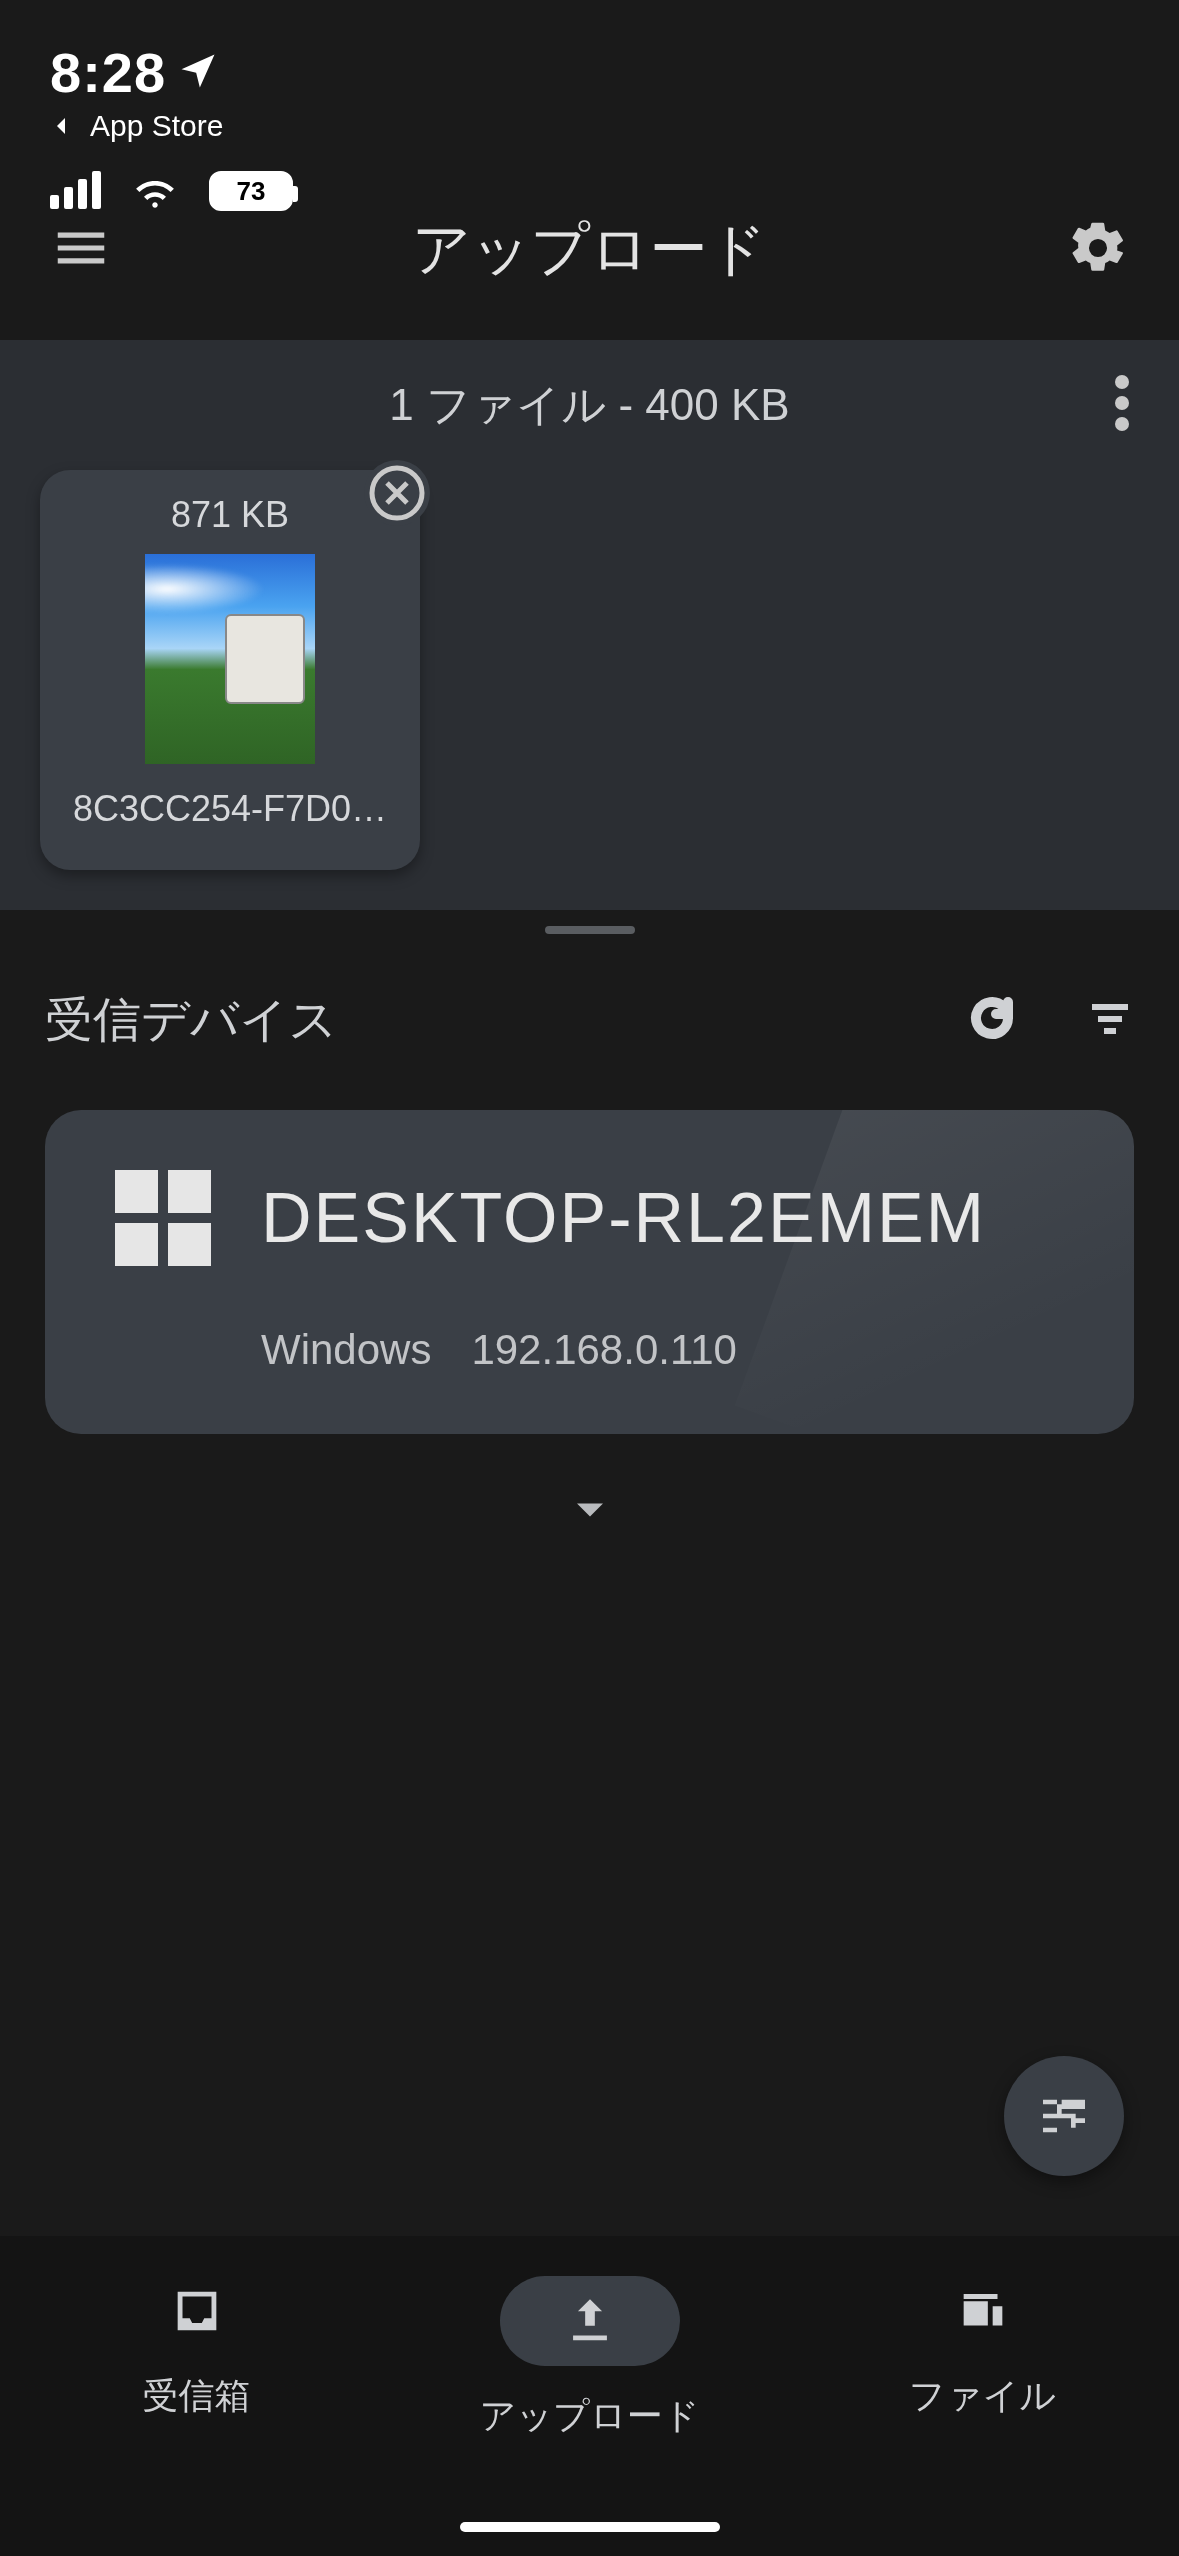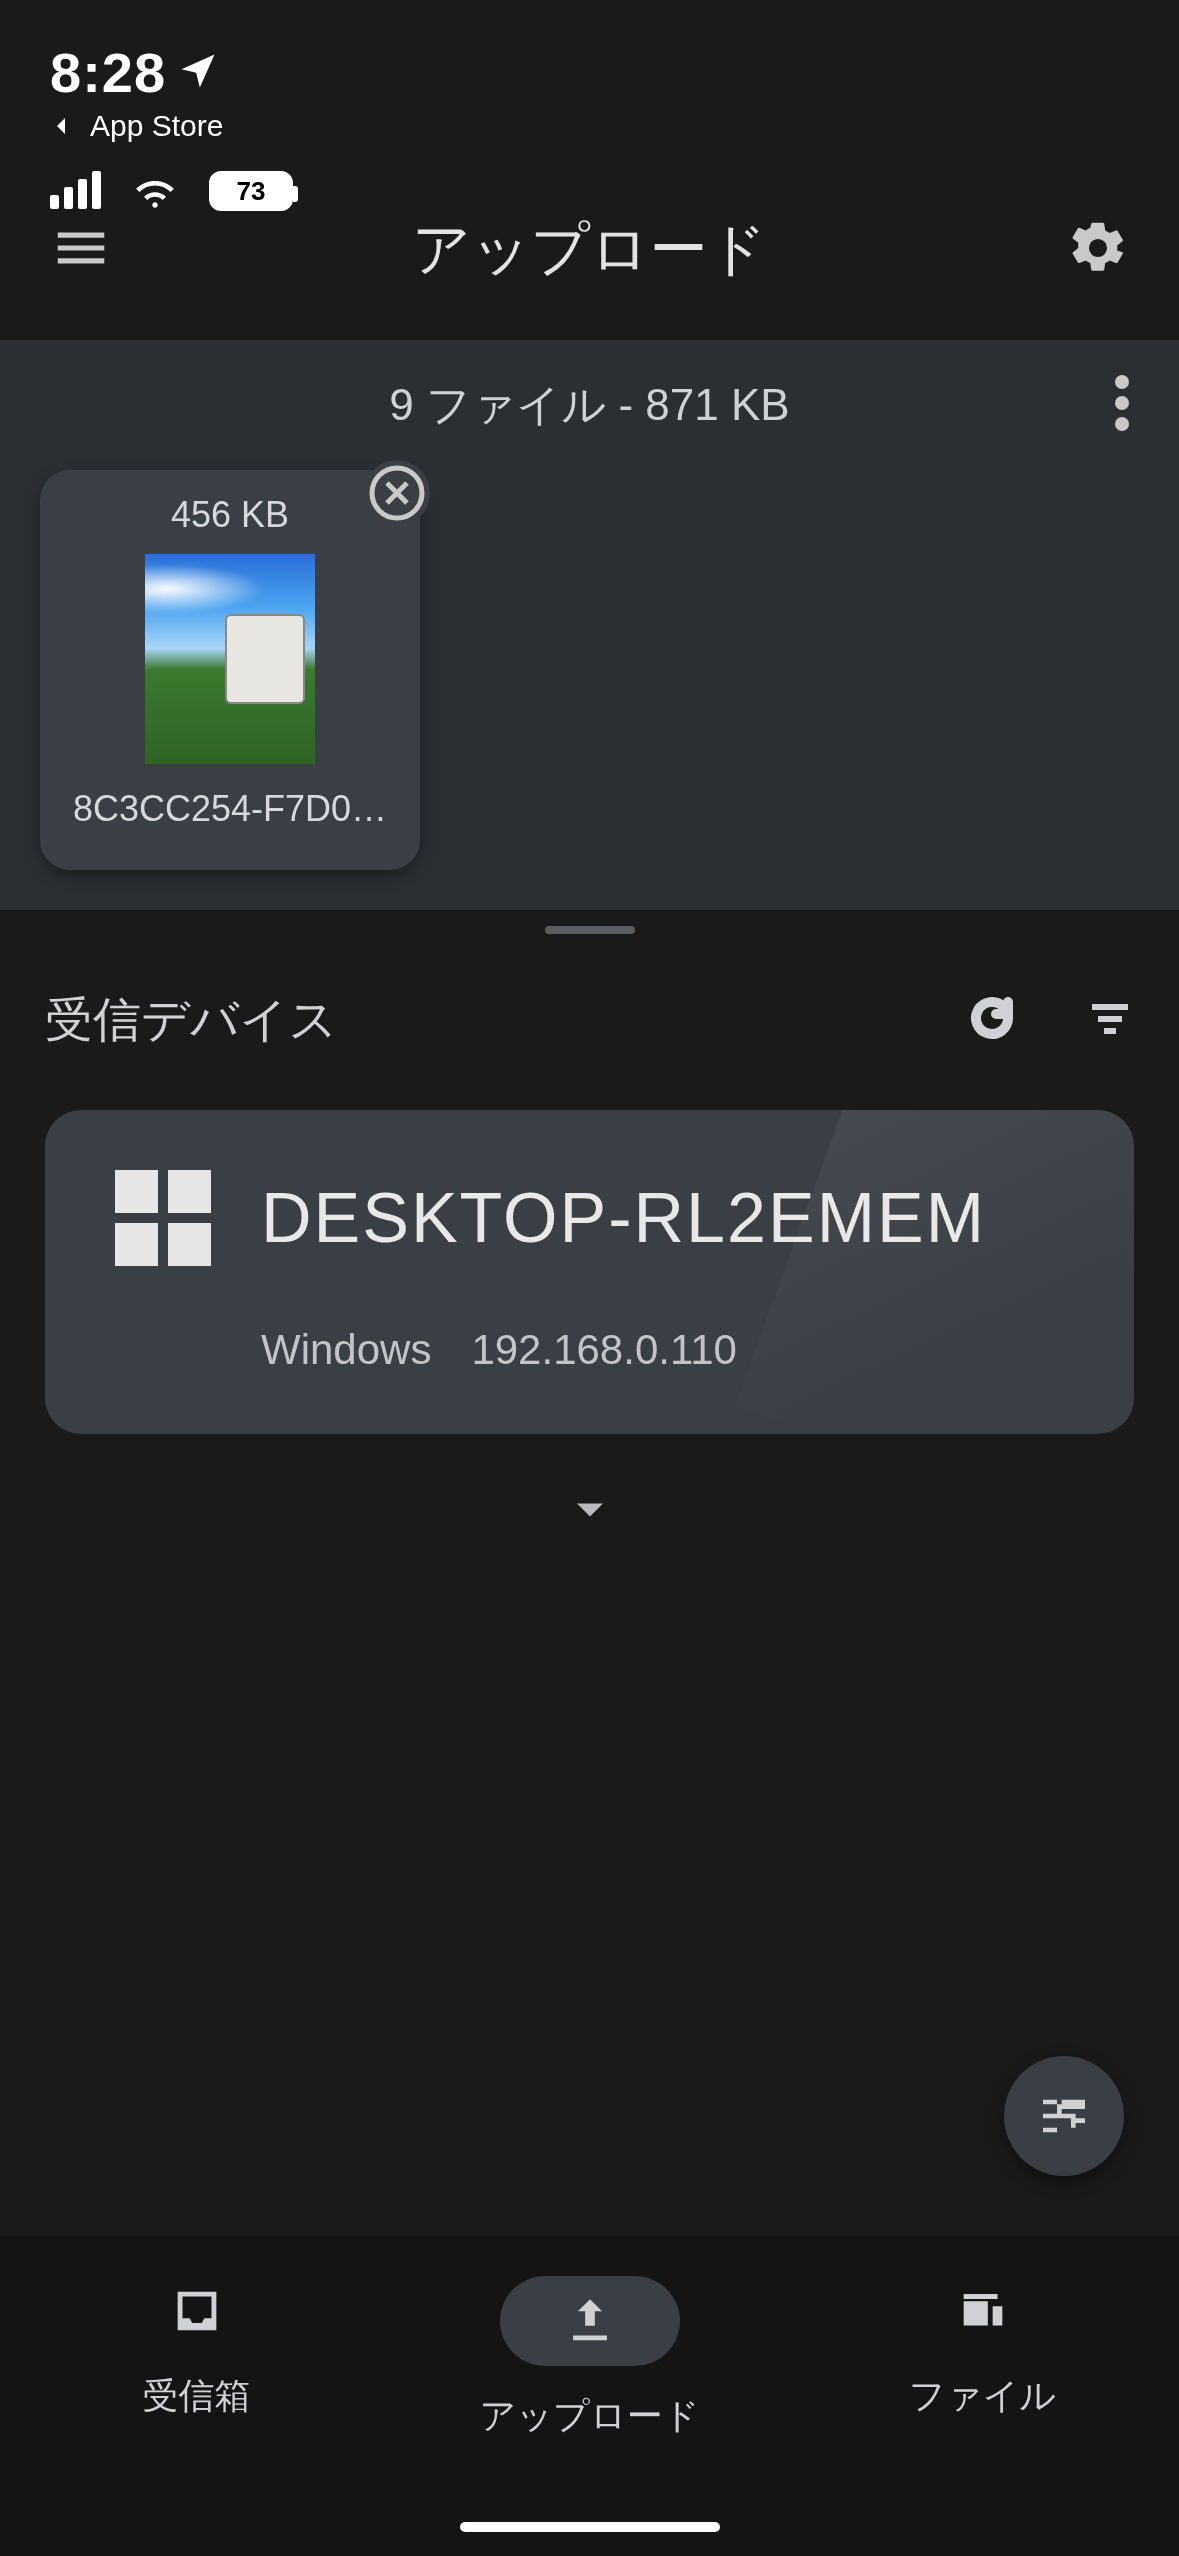--- a/index.html
+++ b/index.html
@@ -230,33 +230,33 @@
   <div class="app-title">アップロード</div>
   <div class="gear-btn">
     <svg viewBox="0 0 24 24">
         <path d="M19.4 13a7.5 7.5 0 0 0 .1-1 7.5 7.5 0 0 0-.1-1l2.1-1.6a.5.5 0 0 0 .1-.6l-2-3.4a.5.5 0 0 0-.6-.2l-2.5 1a7.6 7.6 0 0 0-1.7-1l-.4-2.6a.5.5 0 0 0-.5-.4h-4a.5.5 0 0 0-.5.4L9 4.2a7.6 7.6 0 0 0-1.7 1l-2.5-1a.5.5 0 0 0-.6.2l-2 3.4a.5.5 0 0 0 .1.6L4.4 10a7.5 7.5 0 0 0-.1 1 7.5 7.5 0 0 0 .1 1l-2.1 1.6a.5.5 0 0 0-.1.6l2 3.4a.5.5 0 0 0 .6.2l2.5-1a7.6 7.6 0 0 0 1.7 1l.4 2.6a.5.5 0 0 0 .5.4h4a.5.5 0 0 0 .5-.4l.4-2.6a7.6 7.6 0 0 0 1.7-1l2.5 1a.5.5 0 0 0 .6-.2l2-3.4a.5.5 0 0 0-.1-.6L19.4 13zM12 15.5A3.5 3.5 0 1 1 15.5 12 3.5 3.5 0 0 1 12 15.5z"></path>
       </svg>
   </div>
 </div>
 
 <div class="file-section">
   <div class="summary-row">
-    <span class="summary-text">9 ファイル - 871 KB</span>
+    <span class="summary-text">1 ファイル - 400 KB</span>
     <div class="more-btn">
       <svg viewBox="0 0 6 24">
           <circle cx="3" cy="3" r="3"></circle>
           <circle cx="3" cy="12" r="3"></circle>
           <circle cx="3" cy="21" r="3"></circle>
         </svg>
     </div>
   </div>
 
   <div class="card-row">
     <div class="file-card">
-      <div class="file-size">456 KB</div>
+      <div class="file-size">871 KB</div>
       <div class="thumb">
         <div class="cloud"></div>
         <div class="sign"></div>
       </div>
       <div class="file-name">8C3CC254-F7D0…</div>
       <div class="close-btn">
         <svg viewBox="0 0 24 24">
             <circle cx="12" cy="12" r="10" stroke-width="2"></circle>
             <path d="M8 8l8 8M16 8l-8 8" stroke-width="2"></path>
           </svg>

